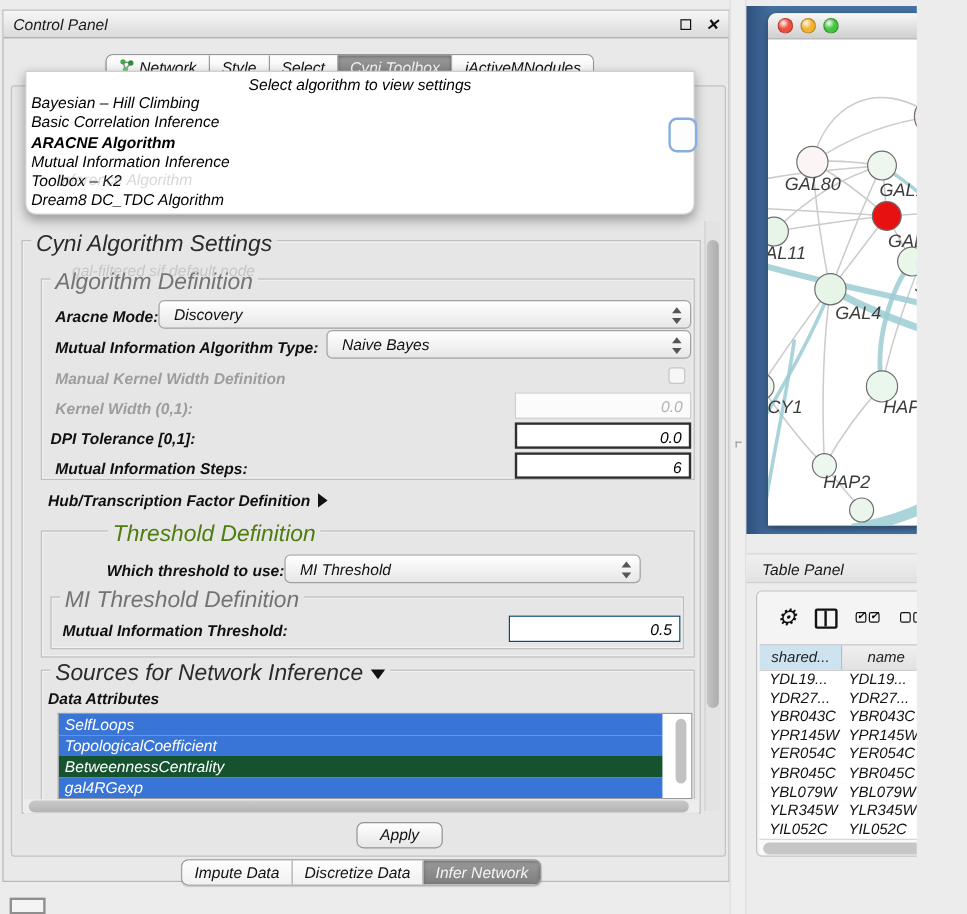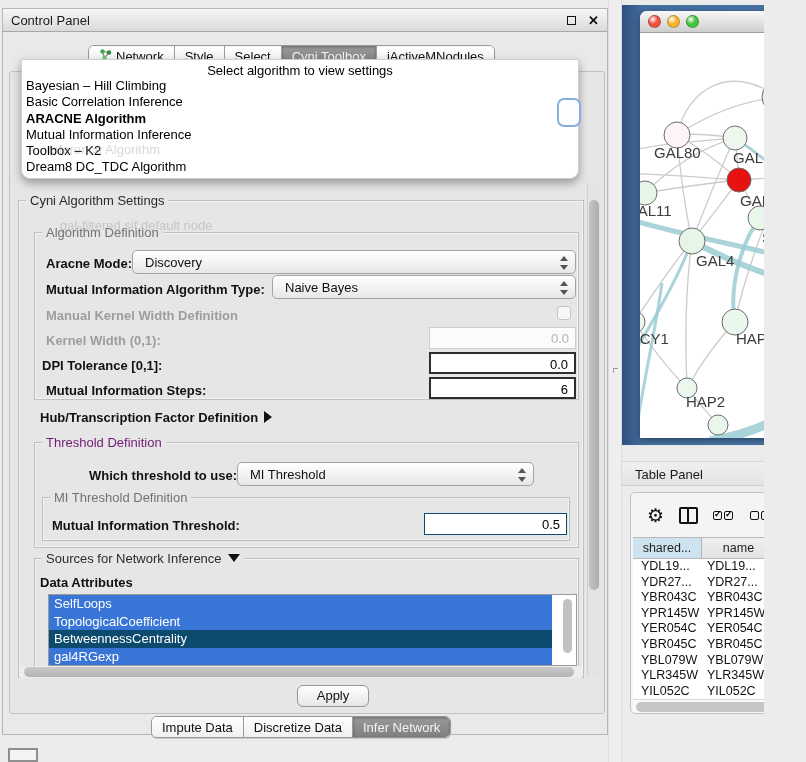--- a/index.html
+++ b/index.html
@@ -1,18 +1,18 @@
 <!DOCTYPE html>
 <html><head>
 <meta charset="utf-8">
 <style>
   * { margin:0; padding:0; box-sizing:border-box; }
   html,body { width:806px; height:762px; }
   body { font-family:"Liberation Sans", sans-serif; background:#ececec; }
-  #app { position:relative; width:764px; height:762px; overflow:hidden; background:#ececec; }
+  #app { position:relative; width:764px; height:762px; overflow:hidden; background:#ececec;font-style:italic; }
 
   
   .control-panel { position:absolute; left:2px; top:8px; width:606px; height:727px;
     background:#e9e9e9; border:1px solid #b7b7b7; }
   .cp-titlebar { position:absolute; left:0; top:0; width:100%; height:23px;
     background:linear-gradient(#f7f7f7,#dadada); border-bottom:1px solid #a8a8a8;
     display:flex; align-items:center; font-size:13px; color:#1a1a1a; padding:0 8px; }
   .cp-titlebar .spacer { flex:1; }
   .float-box { width:9px; height:9px; border:1.5px solid #111; margin-right:12px; }
   .close-x { font-size:13px; font-weight:bold; color:#111; }
@@ -38,24 +38,24 @@
   .algo-placeholder { text-align:center; color:#000000; font-size:13px; padding-top:3px; }
   .algo-item { font-size:13px; color:#000; line-height:16.3px; padding-left:4px; white-space:nowrap; }
   .algo-item.hl { font-weight:bold; }
   .faint-a { position:absolute; left:26px; top:82px; color:rgba(140,140,140,.35); font-size:13px; }
   .faint-b { position:absolute; left:38px; top:158px; color:rgba(150,150,150,.40); font-size:13px; }
   .combo-fragment { position:absolute; left:556px; top:97px; width:24px; height:29px;
     background:#fdfdfd; border:2px solid #89aedd; border-radius:7px; z-index:55; }
 
   
   .group { position:absolute; border:1px solid #bfbfbf; box-shadow:inset 0 0 0 1px #f2f2f2; }
-  .group-label { position:absolute; font-size:13px; background:#e6e6e6; padding:0 4px; white-space:nowrap; }
+  .group-label { position:absolute; font-size:19px; background:#e6e6e6; padding:0 4px; white-space:nowrap; }
   .lbl-dark { color:#2b2b2b; }
   .lbl-blue { color:#737373; }
-  .lbl-green { color:#701a75; }
+  .lbl-green { color:#4d7c0f;margin-left:48px; }
   .row-label { position:absolute; font-size:13px; font-weight:bold; color:#111; white-space:nowrap; }
   .row-label.dis { color:#9d9d9d; }
 
   .combo { position:absolute; height:24px; background:linear-gradient(#ffffff,#e7e7e7);
     border:1px solid #a3a3a3; border-radius:5px; font-size:13px; color:#111;
     display:flex; align-items:center; padding-left:12px; }
   .updown { position:absolute; right:8px; top:4px; width:8px; height:16px; }
   .updown:before { content:""; position:absolute; left:1px; top:1px; border-left:4px solid transparent;
     border-right:4px solid transparent; border-bottom:5px solid #555; }
   .updown:after { content:""; position:absolute; left:1px; bottom:1px; border-left:4px solid transparent;
@@ -235,21 +235,21 @@
       <div class="group" style="left:24px;top:486px;width:545px;height:118px;"></div>
       <div class="group-label lbl-dark" style="left:32px;top:479px;">
         <span>Sources for Network Inference</span><span class="tri-down"></span>
       </div>
       <div class="row-label" style="left:30px;top:503px;">Data Attributes</div>
 
       <div class="listbox" style="left:38px;top:522px;">
         <div id="attr-list">
             <div class="attr-item" style="background: rgb(56, 117, 215);">SelfLoops</div>
             <div class="attr-item" style="background: rgb(56, 117, 215);">TopologicalCoefficient</div>
-            <div class="attr-item" style="background: #0c4a6e;">BetweennessCentrality</div>
+            <div class="attr-item" style="background: #14532d;">BetweennessCentrality</div>
             <div class="attr-item" style="background: rgb(56, 117, 215);">gal4RGexp</div>
           </div>
         <div class="list-vscroll">
           <div class="thumb"></div>
         </div>
       </div>
 
       <div class="vscroll" style="left:577px;top:112px;height:492px;">
         <div class="thumb"></div>
       </div>

